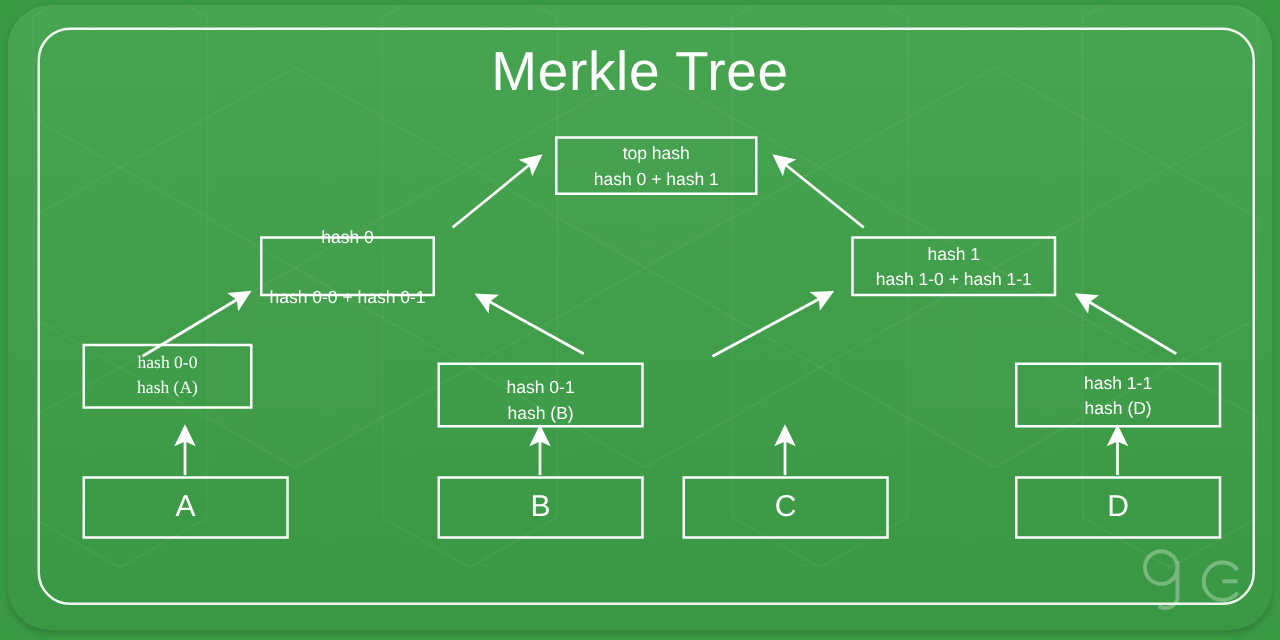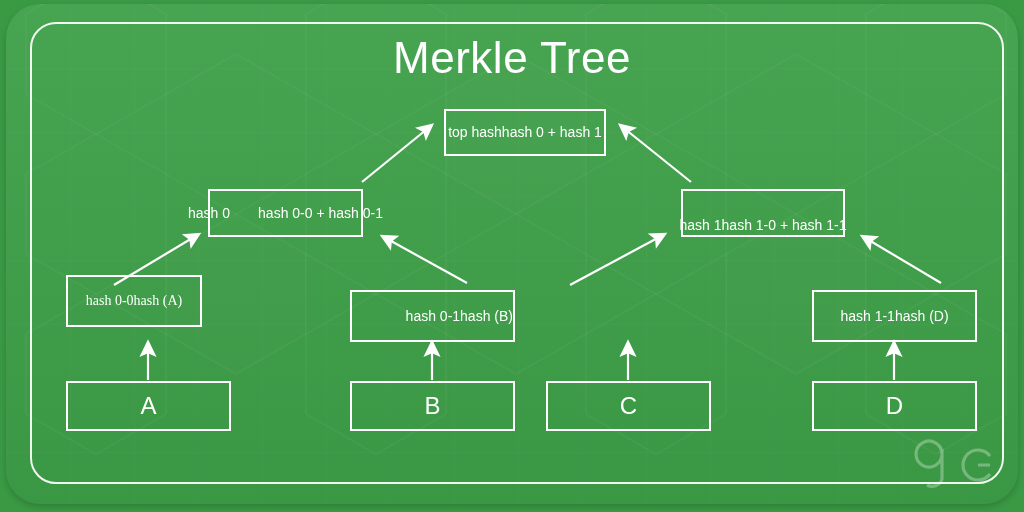--- a/index.html
+++ b/index.html
@@ -78,21 +78,21 @@
     line-height: 1.1;
   }
 
   
   .node {
     position: absolute;
     box-sizing: border-box;
     border: 2px solid #ffffff;
     color: #ffffff;
     display: flex;
-    flex-direction: row;
+    flex-direction: column;
     align-items: center;
     justify-content: center;
     line-height: 1.45;
     font-size: 14px;
     font-weight: 400;
     text-align: center;
     background: transparent;
   }
   .node .l1, .node .l2 { display: block; white-space: nowrap; }
   .leafblock {
@@ -177,26 +177,26 @@
       <line x1="628" y1="380" x2="628" y2="342"></line>
       <line x1="894" y1="380" x2="894" y2="342"></line>
     </g>
   </svg>
 
   <div class="node" style="left:444px; top:109px; width:162px; height:47px;">
     <span class="l1">top hash</span>
     <span class="l2">hash 0 + hash 1</span>
   </div>
 
-  <div class="node" style="left:208px; top:189px; width:155px; height:48px;gap:28px;">
+  <div class="node" style="left:208px; top:189px; width:140px; height:48px;gap:28px;">
     <span class="l1">hash 0</span>
     <span class="l2">hash 0-0 + hash 0-1</span>
   </div>
 
-  <div class="node" style="left:681px; top:189px; width:164px; height:48px;align-items:flex-end;">
+  <div class="node" style="left:681px; top:189px; width:164px; height:48px;">
     <span class="l1">hash 1</span>
     <span class="l2">hash 1-0 + hash 1-1</span>
   </div>
 
   <div class="node" style="left:66px; top:275px; width:136px; height:52px;font-family:Liberation Serif, serif;">
     <span class="l1">hash 0-0</span>
     <span class="l2">hash (A)</span>
   </div>
 
   <div class="node" style="left:350px; top:290px; width:165px; height:52px;justify-content:flex-end;">

